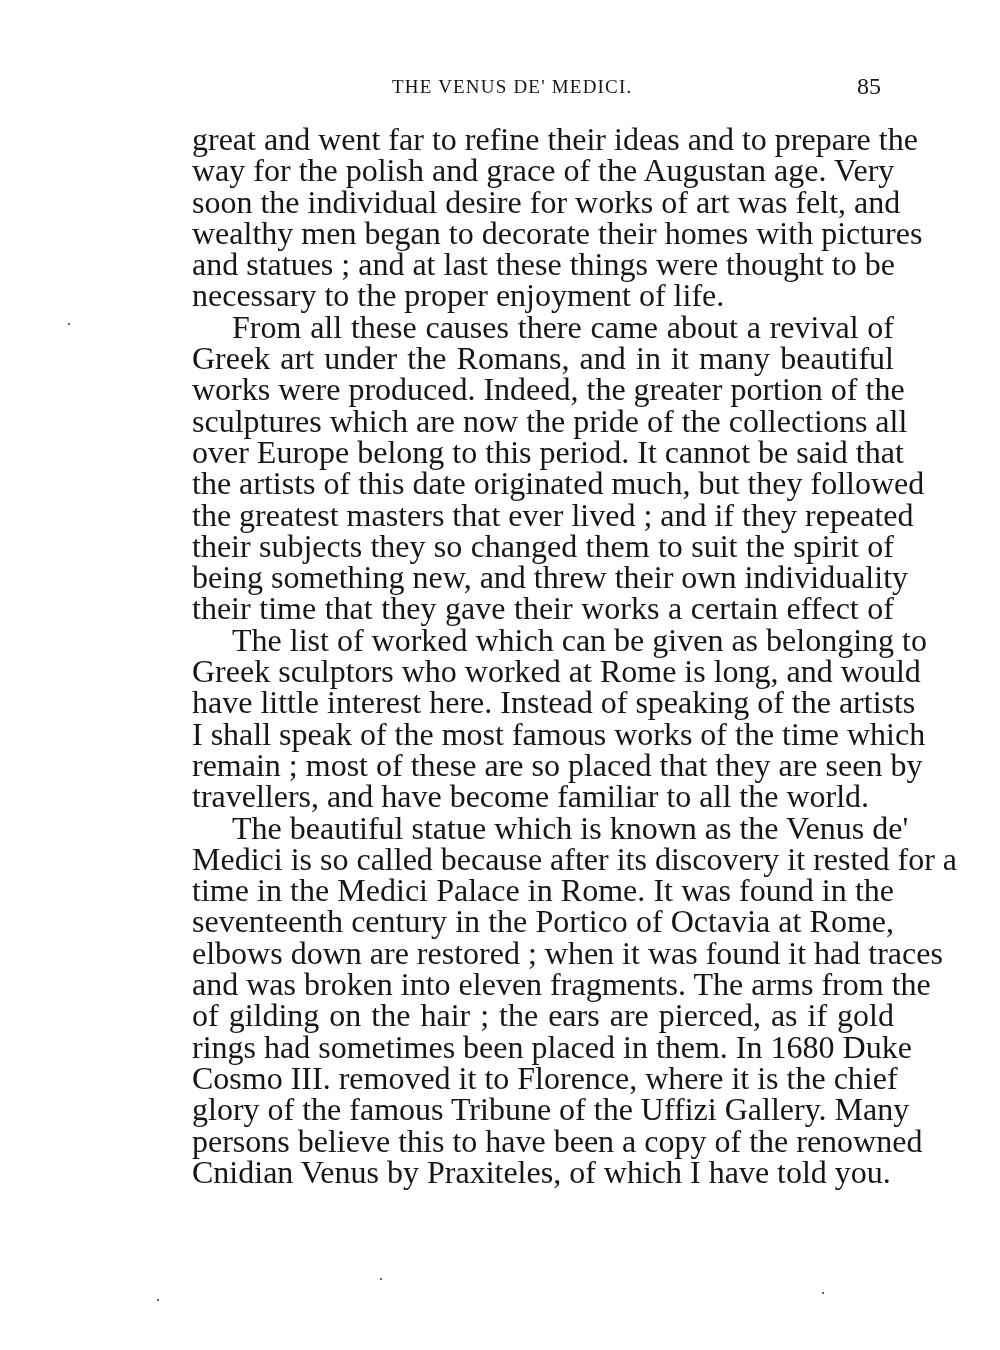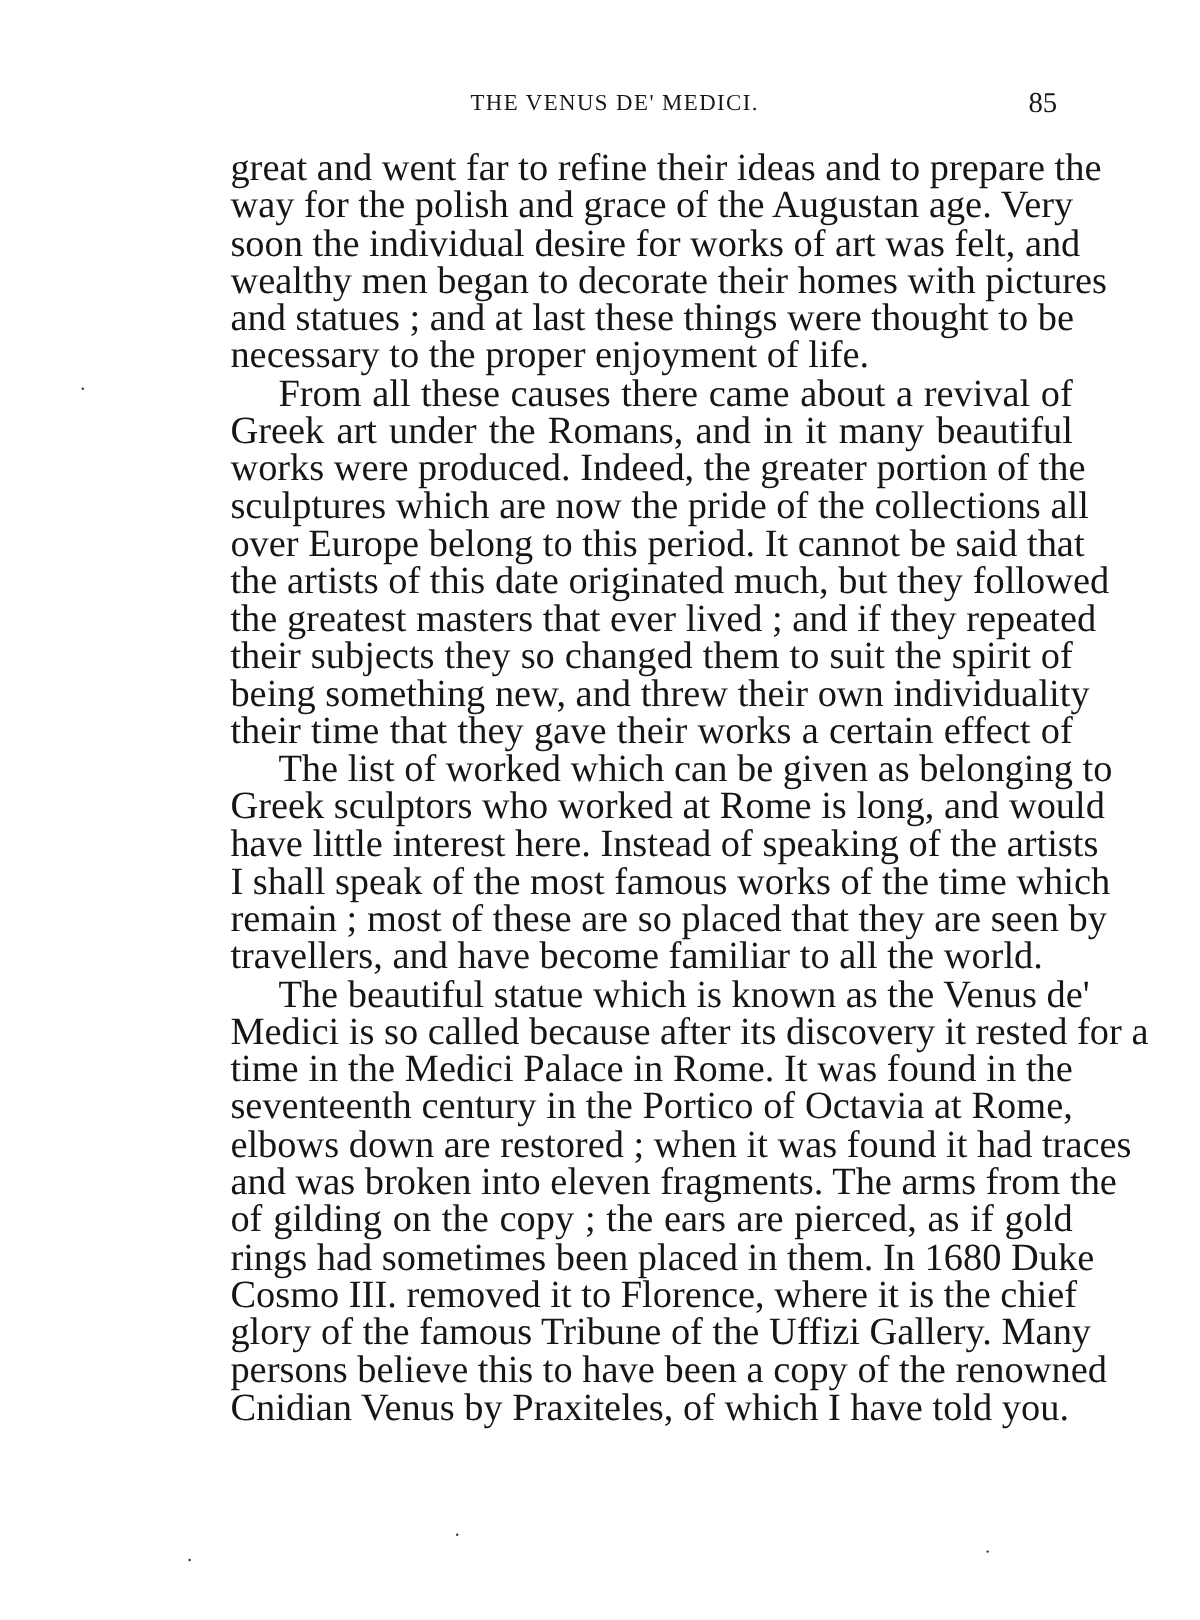--- a/index.html
+++ b/index.html
@@ -112,21 +112,21 @@
         <div class="line">remain ; most of these are so placed that they are seen by</div>
         <div class="line last">travellers, and have become familiar to all the world.</div>
       </div>
       <div>
         <div class="line indent">The beautiful statue which is known as the Venus de'</div>
         <div class="line">Medici is so called because after its discovery it rested for a</div>
         <div class="line">time in the Medici Palace in Rome. It was found in the</div>
         <div class="line">seventeenth century in the Portico of Octavia at Rome,</div>
         <div class="line">elbows down are restored ; when it was found it had traces</div>
         <div class="line">and was broken into eleven fragments. The arms from the</div>
-        <div class="line">of gilding on the copy ; the ears are pierced, as if gold</div>
+        <div class="line">of gilding on the hair ; the ears are pierced, as if gold</div>
         <div class="line">rings had sometimes been placed in them. In 1680 Duke</div>
         <div class="line">Cosmo III. removed it to Florence, where it is the chief</div>
         <div class="line">glory of the famous Tribune of the Uffizi Gallery. Many</div>
         <div class="line">persons believe this to have been a copy of the renowned</div>
         <div class="line last">Cnidian Venus by Praxiteles, of which I have told you.</div>
       </div>
     </div>
 
   <span class="speck" style="left:68px; top:323px;"></span>
   <span class="speck" style="left:380px; top:1278px;"></span>

